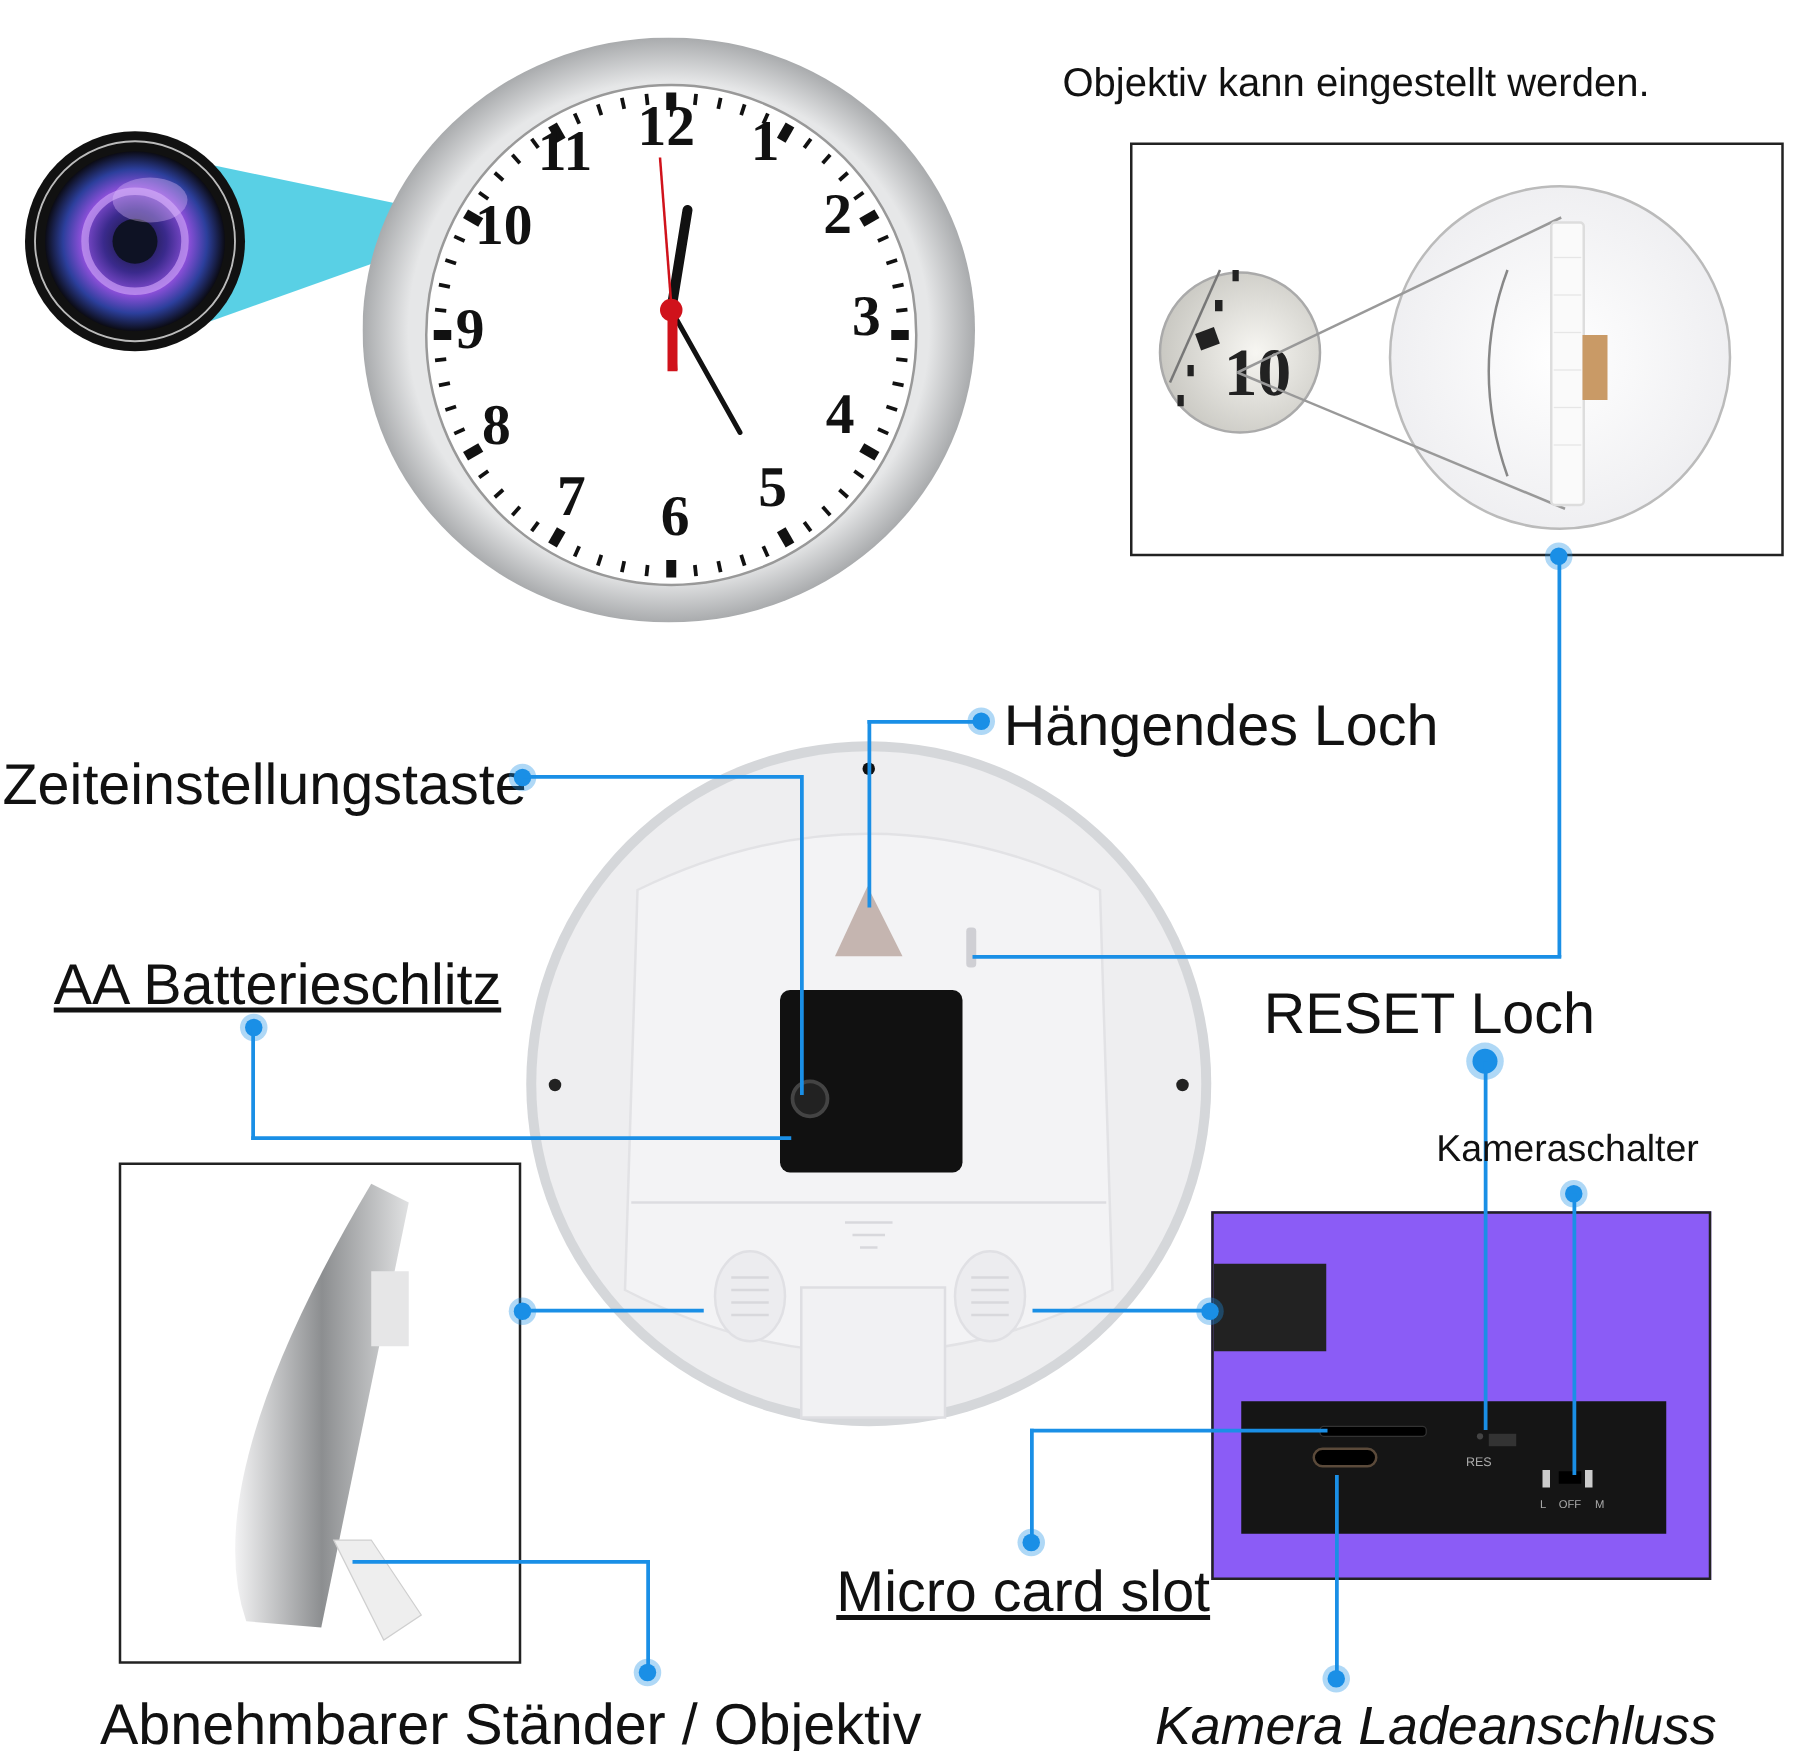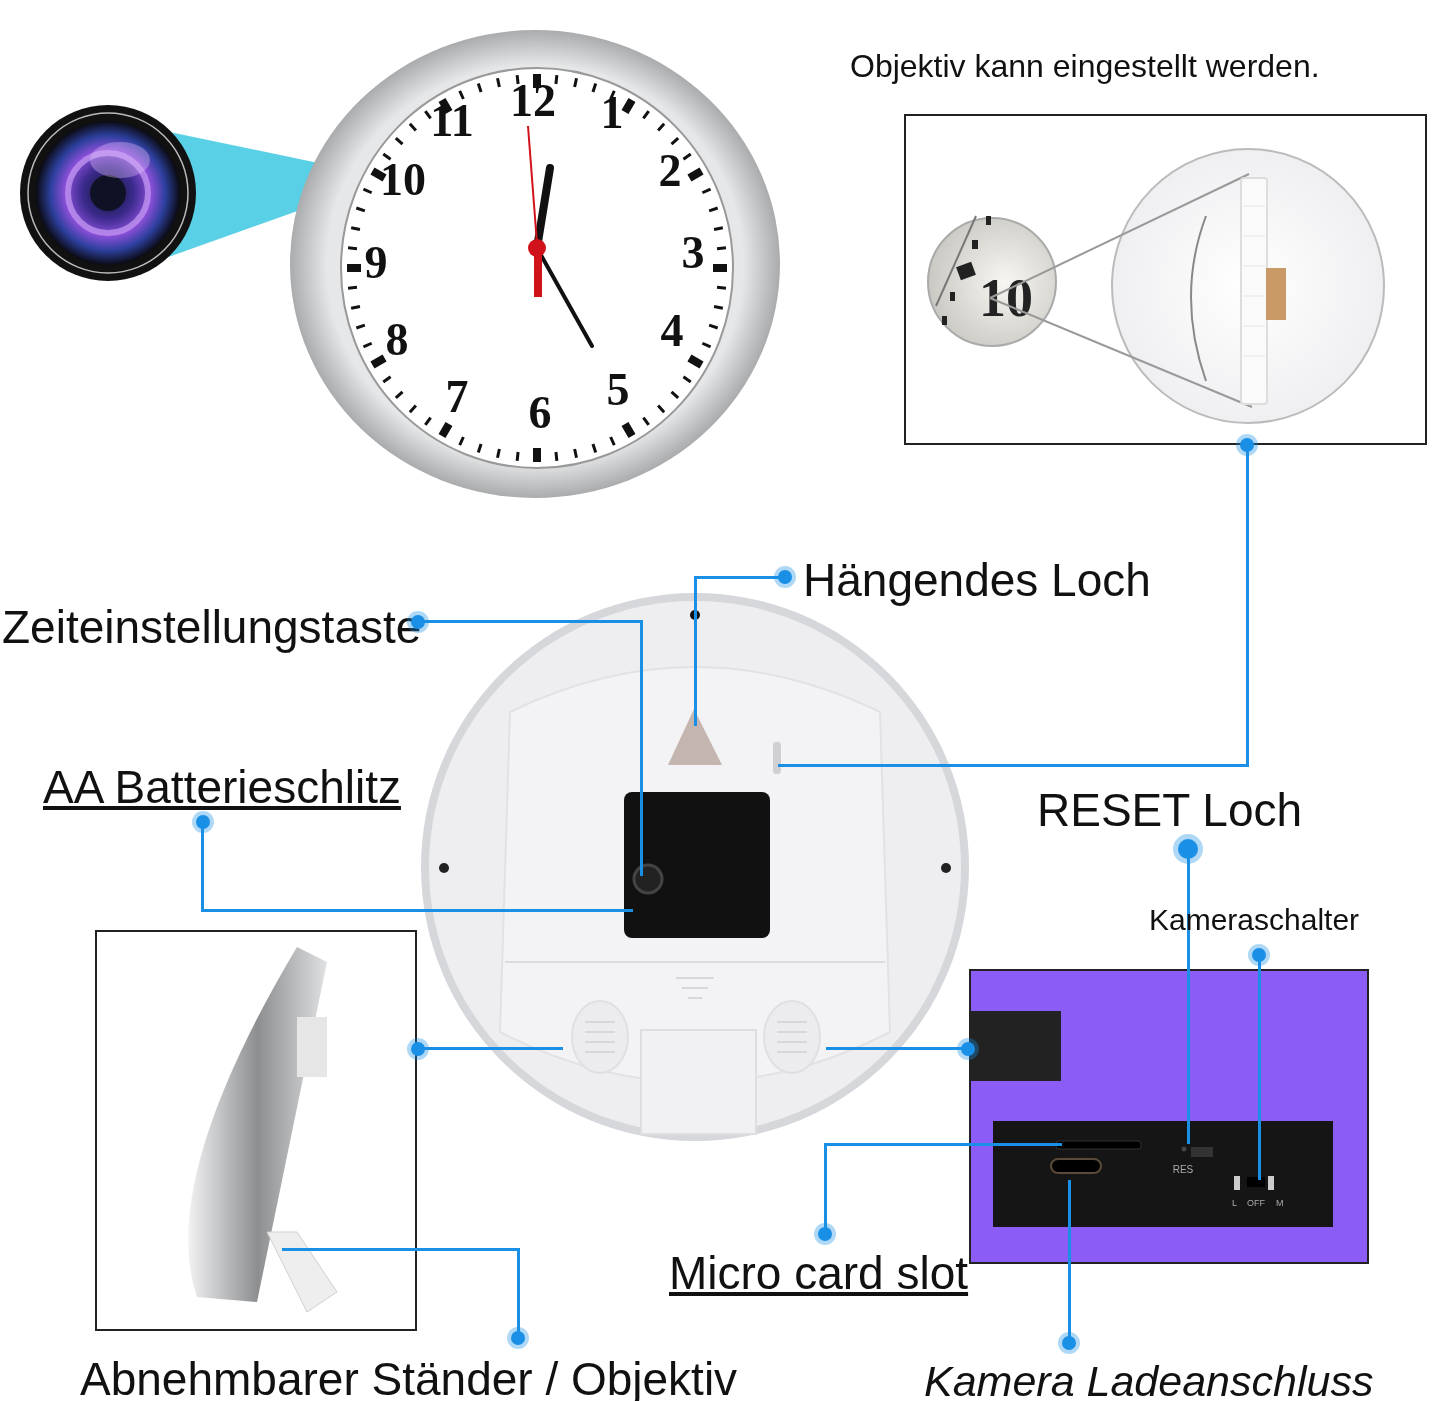--- a/index.html
+++ b/index.html
@@ -261,21 +261,21 @@
 <div class="dot" style="left:418px;top:1049px;"></div>
 <div class="line" style="left:418px;top:1047px;width:145px;height:3px;"></div>
 <div class="line" style="left:282px;top:1248px;width:238px;height:3px;"></div>
 <div class="line" style="left:517px;top:1248px;width:3px;height:90px;"></div>
 <div class="dot" style="left:518px;top:1338px;"></div>
 <div class="label lbl-lg" style="left:80px;top:1356px;">Abnehmbarer Ständer / Objektiv</div>
 
 <div class="line" style="left:826px;top:1047px;width:142px;height:3px;"></div>
 <div class="dot" style="left:968px;top:1049px;"></div>
 
-<div class="label lbl-lg" style="left:1037px;top:787px;">RESET Loch</div>
+<div class="label lbl-lg" style="left:1011px;top:787px;">RESET Loch</div>
 <div class="dot big" style="left:1188px;top:849px;"></div>
 <div class="line" style="left:1187px;top:849px;width:3px;height:295px;"></div>
 
 <div class="label lbl-sm" style="left:1149px;top:905px;">Kameraschalter</div>
 <div class="dot" style="left:1259px;top:955px;"></div>
 <div class="line" style="left:1258px;top:955px;width:3px;height:225px;"></div>
 
 <div class="line" style="left:824px;top:1143px;width:238px;height:3px;"></div>
 <div class="line" style="left:824px;top:1143px;width:3px;height:92px;"></div>
 <div class="dot" style="left:825px;top:1234px;"></div>

